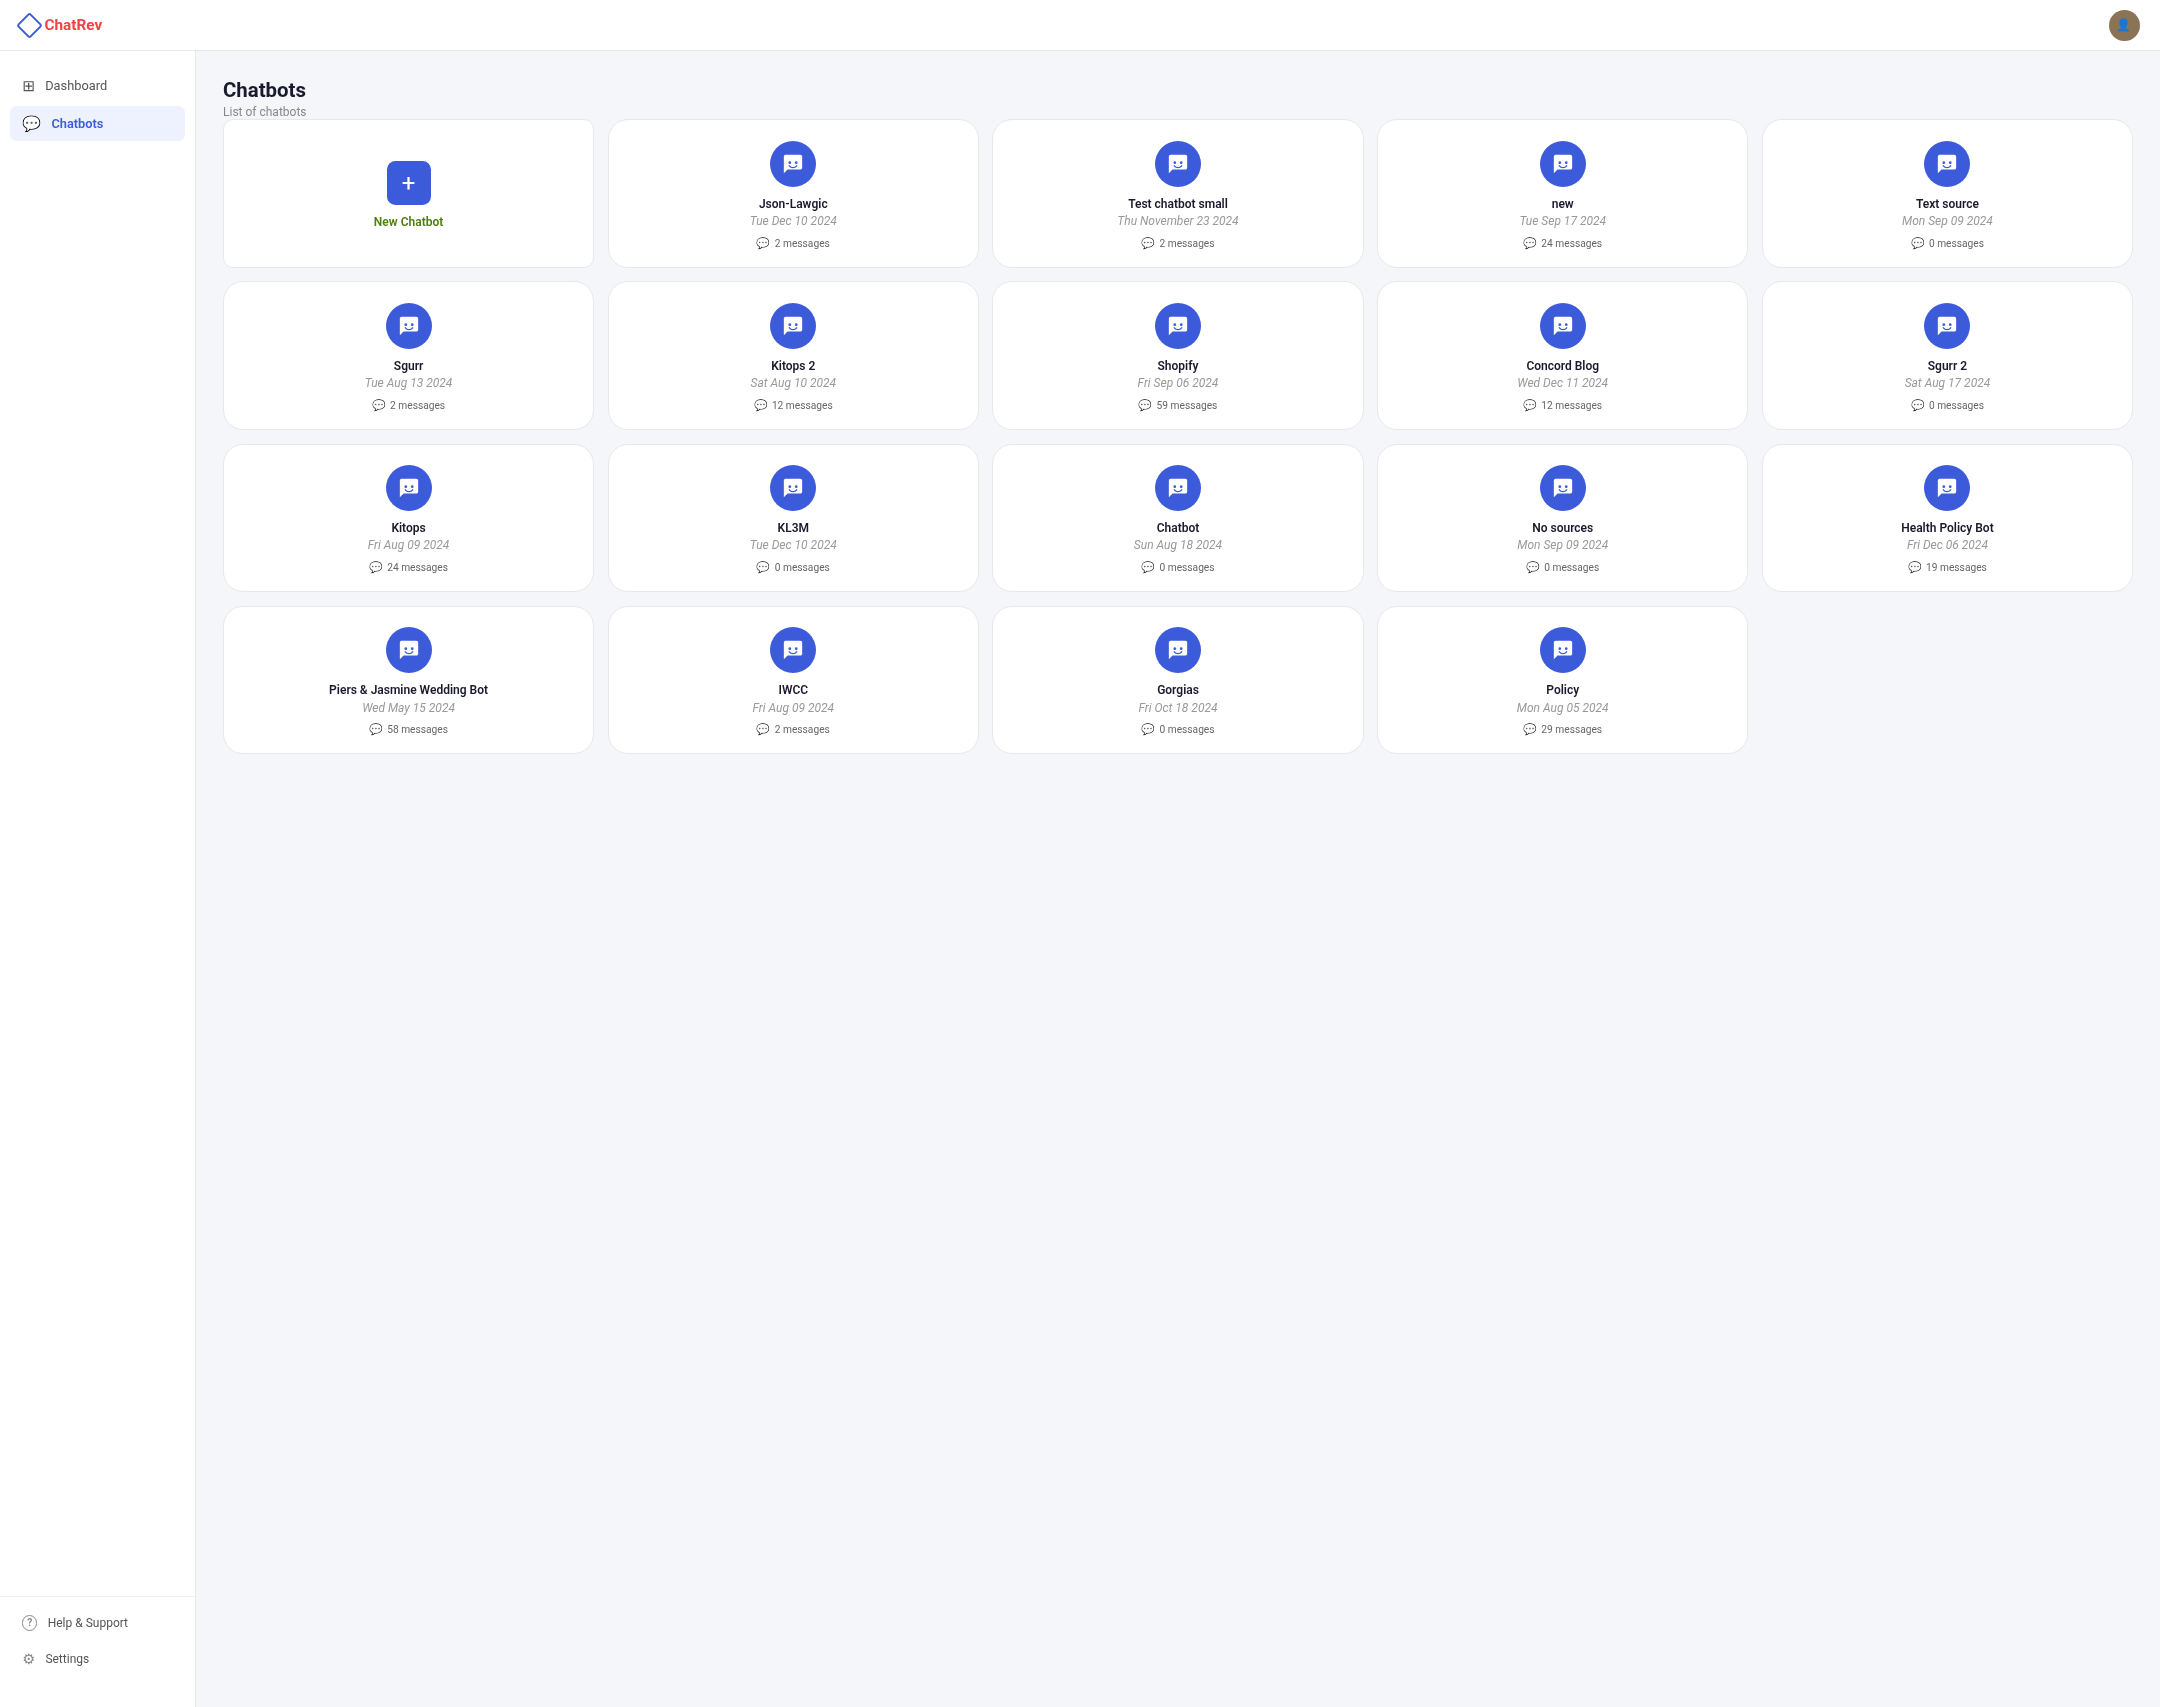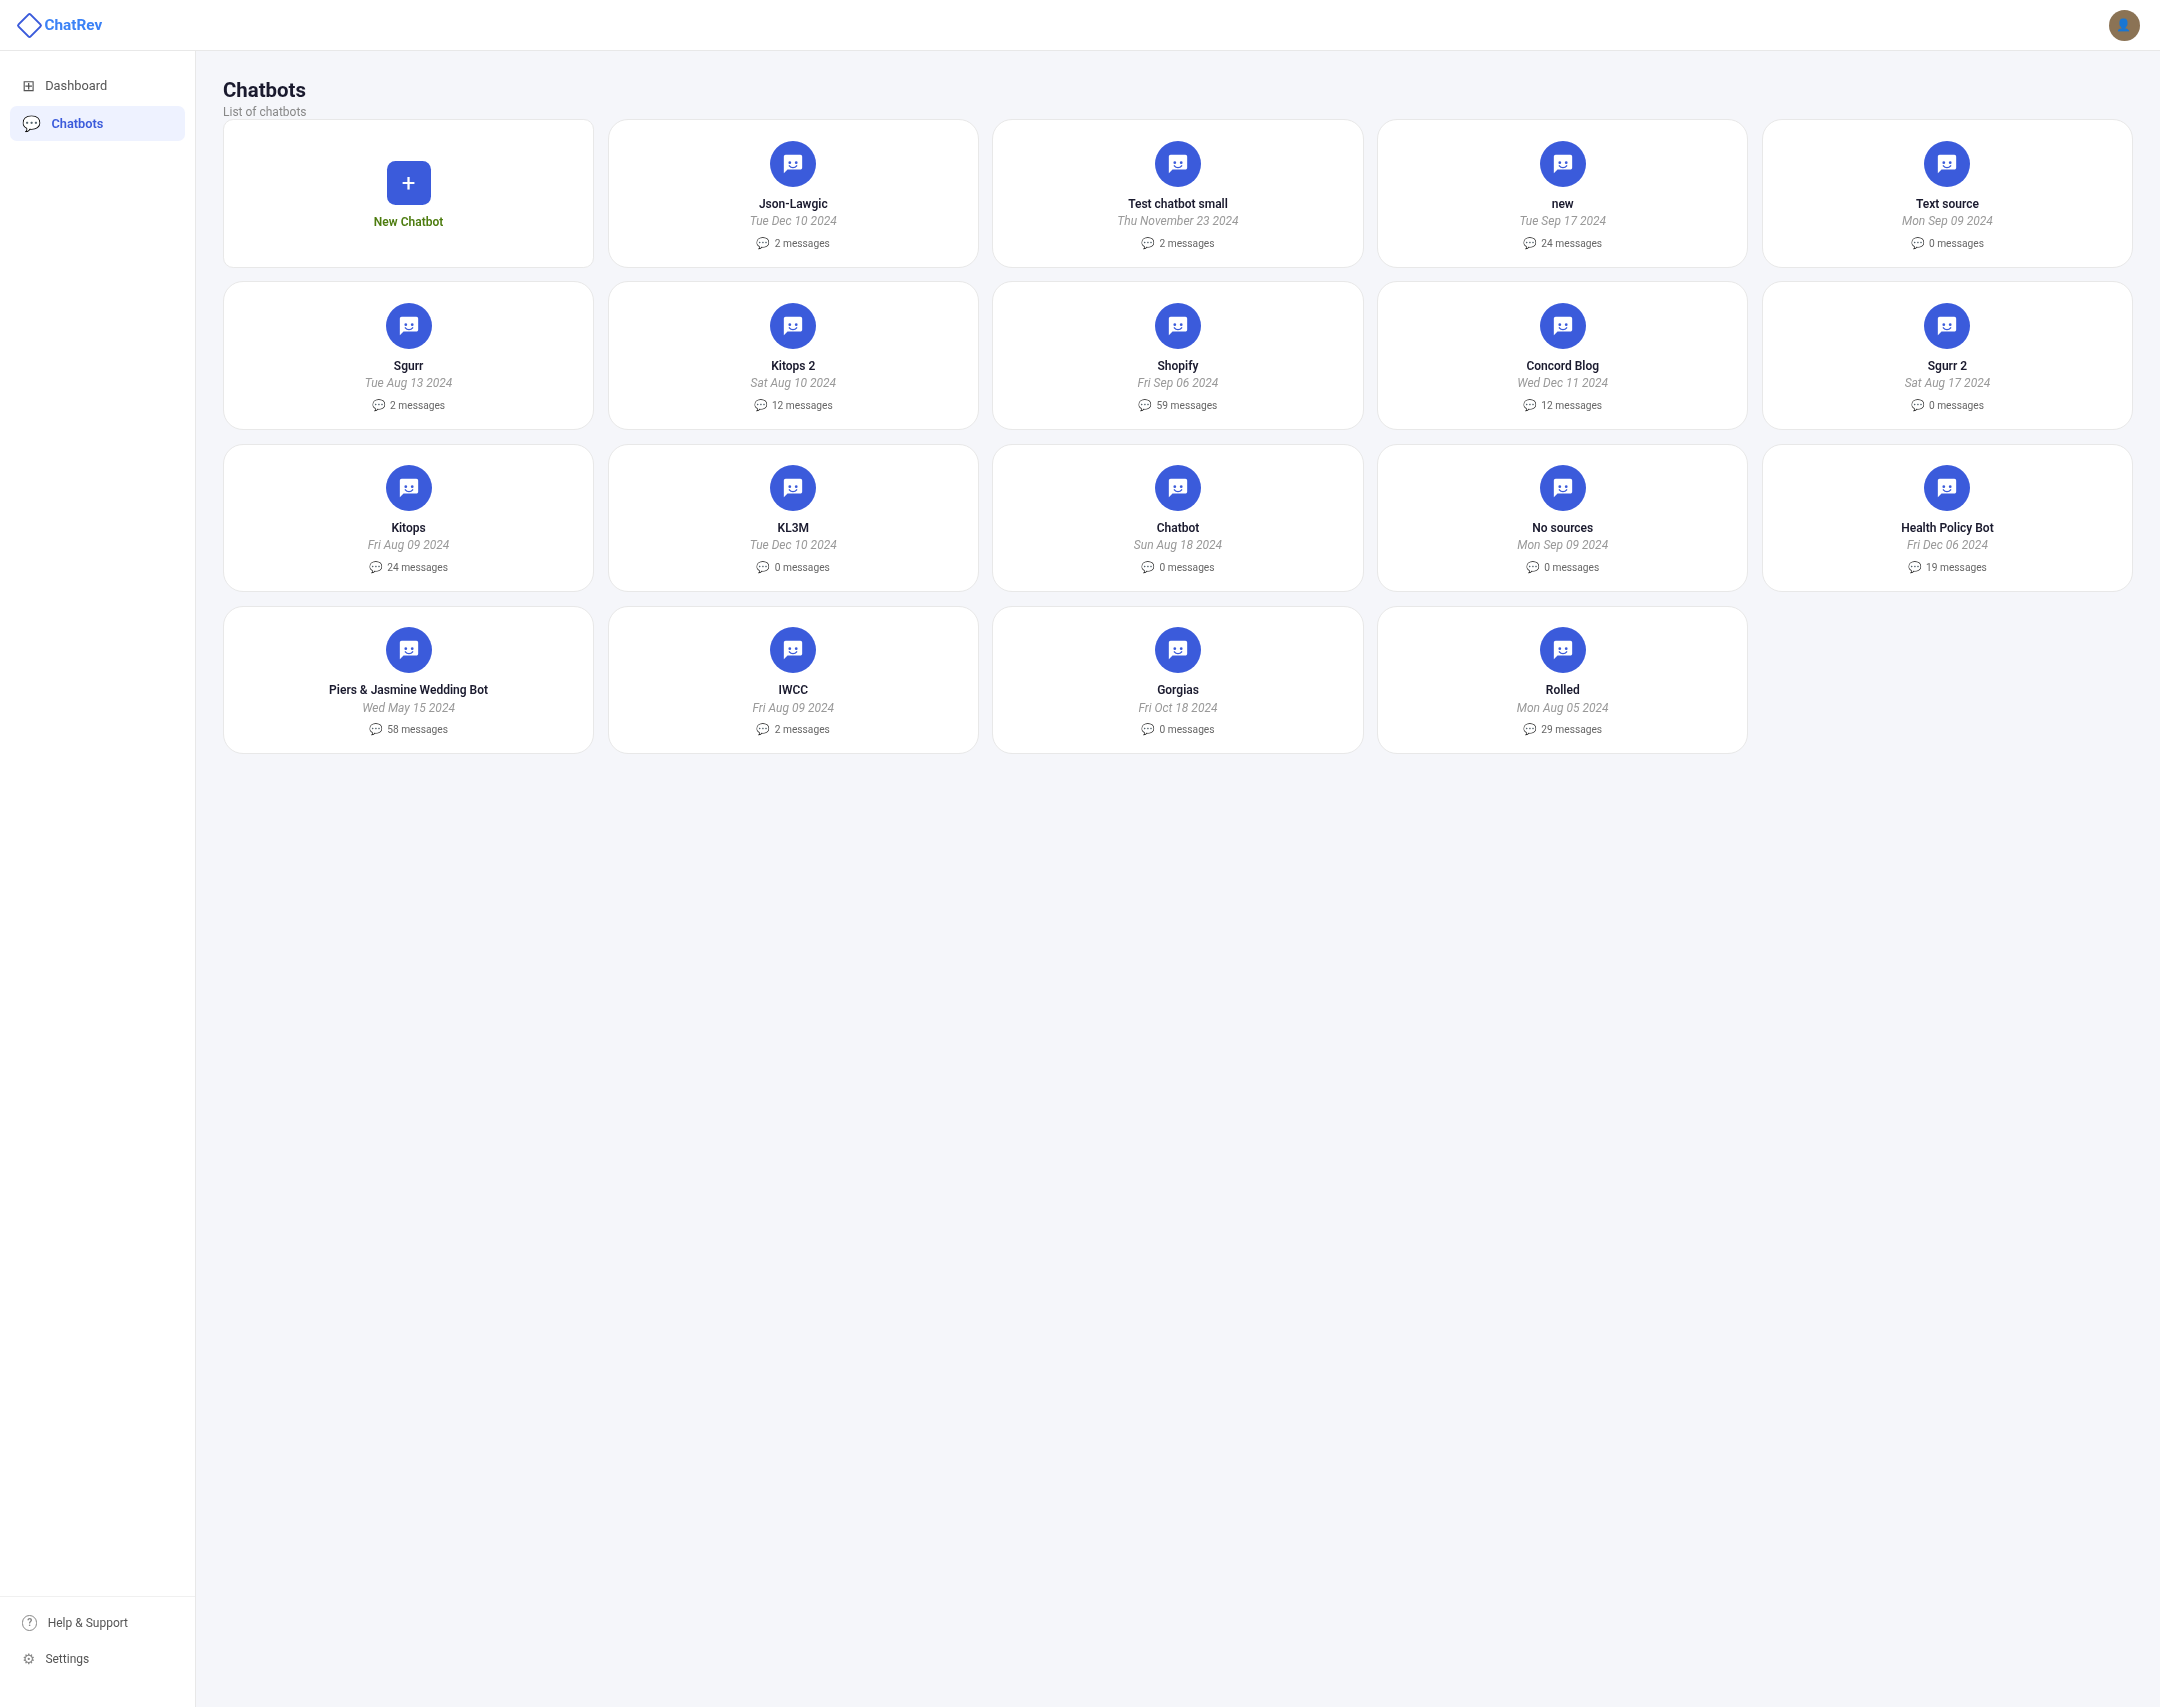--- a/index.html
+++ b/index.html
@@ -17,21 +17,21 @@
       position: fixed;
       top: 0; left: 0; right: 0;
       z-index: 100;
     }
     .logo {
       display: flex;
       align-items: center;
       gap: 5.1px;
       font-weight: 700;
       font-size: 15.3px;
-      color: #3b82f6;
+      color: #ef4444;
     }
     .logo-diamond {
       width: 19px; height: 19px;
       border: 2.1px solid #3b5bdb;
       transform: rotate(45deg);
       border-radius: 2.6px;
     }
     .avatar {
       width: 31px; height: 31px;
       border-radius: 50%;
@@ -498,21 +498,21 @@
     </div>
   </div><div class="chatbot-card">
     <div class="bot-icon">
       <svg width="22" height="22" viewBox="0 0 24 24" fill="none" xmlns="http://www.w3.org/2000/svg">
         <path d="M20 2H4C2.9 2 2 2.9 2 4V22L6 18H20C21.1 18 22 17.1 22 16V4C22 2.9 21.1 2 20 2Z" fill="white"></path>
         <circle cx="8.5" cy="10.5" r="1.5" fill="#3b5bdb"></circle>
         <circle cx="15.5" cy="10.5" r="1.5" fill="#3b5bdb"></circle>
         <path d="M8 14C8 14 9.5 16 12 16C14.5 16 16 14 16 14" stroke="#3b5bdb" stroke-width="1.5" stroke-linecap="round"></path>
       </svg>
     </div>
-    <div class="bot-name">Rolled</div>
+    <div class="bot-name">Policy</div>
     <div class="bot-date">Mon Aug 05 2024</div>
     <div class="bot-messages">
       <span class="msg-icon">💬</span>
       <span>29 messages</span>
     </div>
   </div></div>
 
     </div>
   </main>
 </div>

